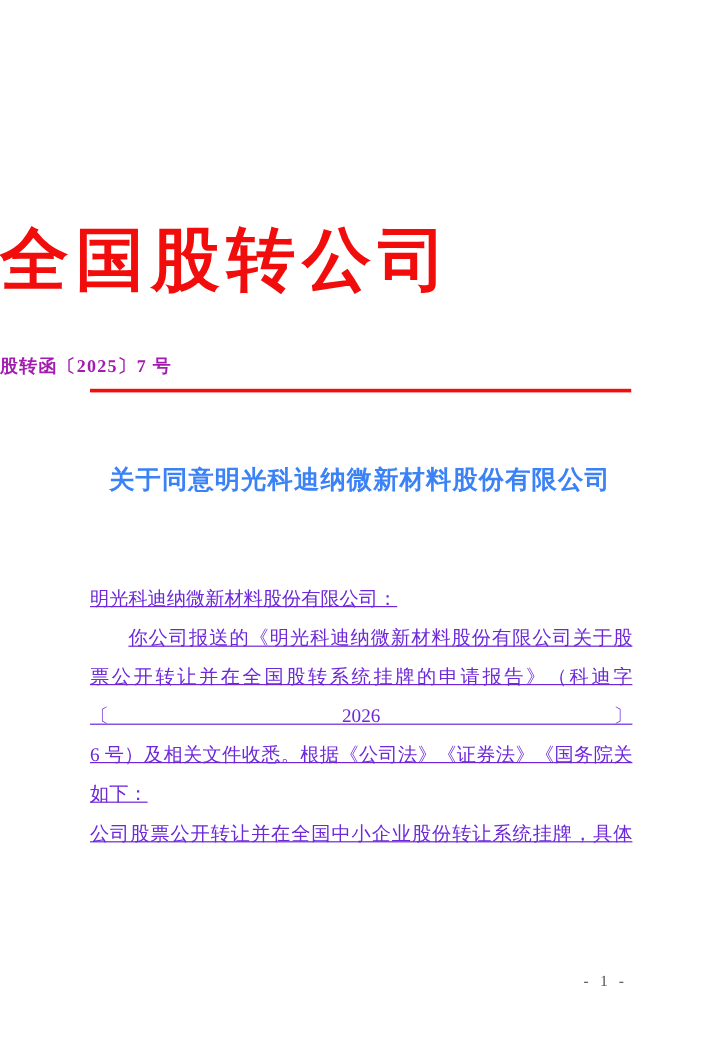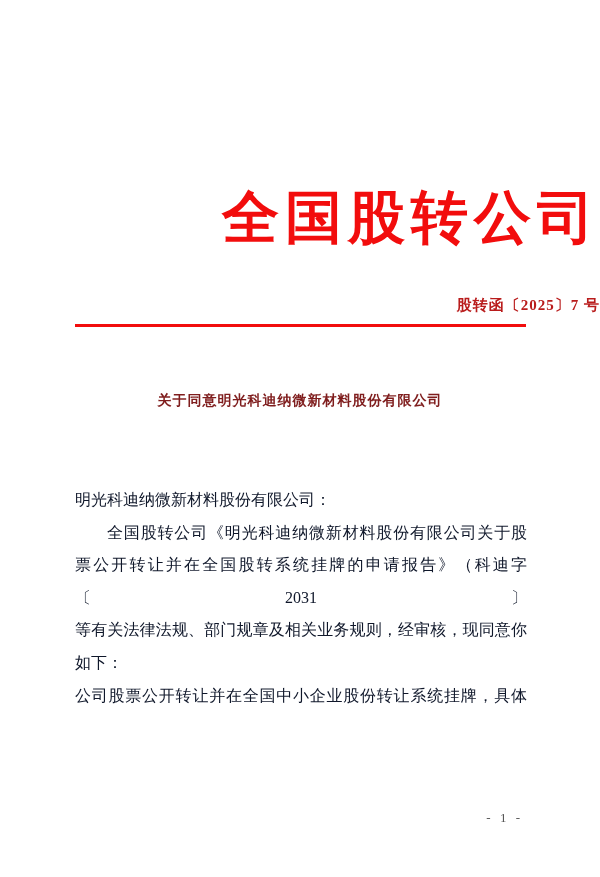--- a/index.html
+++ b/index.html
@@ -13,67 +13,68 @@
     height: 877px;
     background: #ffffff;
     overflow: hidden;
     font-family: "Liberation Serif", "DejaVu Serif", serif;
   }
   .org-title {
     position: absolute;
     top: 183px;
     left: 0;
     width: 100%;
-    text-align: right;
+    text-align: left;
     font-size: 57px;
     line-height: 70px;
     font-weight: bold;
     color: #f20d0d;
     letter-spacing: 6px;
     white-space: nowrap;
   }
   .doc-number {
     position: absolute;
     top: 296px;
     left: 0;
     width: 100%;
-    text-align: right;
+    text-align: left;
     font-size: 15px;
     font-weight: bold;
-    color: #b91c1c;
+    color: #a21caf;
     letter-spacing: 1px;
   }
   .red-rule {
     position: absolute;
     top: 324px;
     left: 75px;
     width: 451px;
     height: 3px;
     background: #f20d0d;
   }
   .doc-title {
     position: absolute;
     top: 384px;
     left: 0;
     width: 100%;
     text-align: center;
-    font-size: 14px;
+    font-size: 21px;
     line-height: 33px;
     font-weight: bold;
-    color: #7f1d1d;
+    color: #3b82f6;
     letter-spacing: 1px;
   }
   .body-block {
     position: absolute;
     top: 484px;
     left: 75px;
     width: 452px;
     font-size: 16px;
     line-height: 32.6px;
-    color: #0f172a;
+    color: #6d28d9;
+    text-decoration: underline;
   }
   .body-line {
     width: 100%;
     text-align: left;
     white-space: nowrap;
   }
   .body-line.fill {
     white-space: normal;
     text-align: justify;
     text-align-last: justify;
@@ -102,28 +103,28 @@
   <div class="red-rule"></div>
 
   <div class="doc-title">
     <div>关于同意明光科迪纳微新材料股份有限公司</div>
   </div>
 
   <div class="body-block">
     <div class="body-line">明光科迪纳微新材料股份有限公司：</div>
     <div>
 
-        <div class="body-line indent fill">全国股转公司《明光科迪纳微新材料股份有限公司关于股</div>
+        <div class="body-line indent fill">你公司报送的《明光科迪纳微新材料股份有限公司关于股</div>
 
-        <div class="body-line fill">票公开转让并在全国股转系统挂牌的申请报告》（科迪字〔2031〕</div>
+        <div class="body-line fill">票公开转让并在全国股转系统挂牌的申请报告》（科迪字〔2026〕</div>
+
+        <div class="body-line fill">6 号）及相关文件收悉。根据《公司法》《证券法》《国务院关</div>
 
 
 
-
-        <div class="body-line fill">等有关法律法规、部门规章及相关业务规则，经审核，现同意你</div>
 
         <div class="body-line">如下：</div>
 
         <div class="body-line fill">公司股票公开转让并在全国中小企业股份转让系统挂牌，具体</div>
       </div>
   </div>
 
   <div class="page-number">- 1 -</div>
 
 </div>

